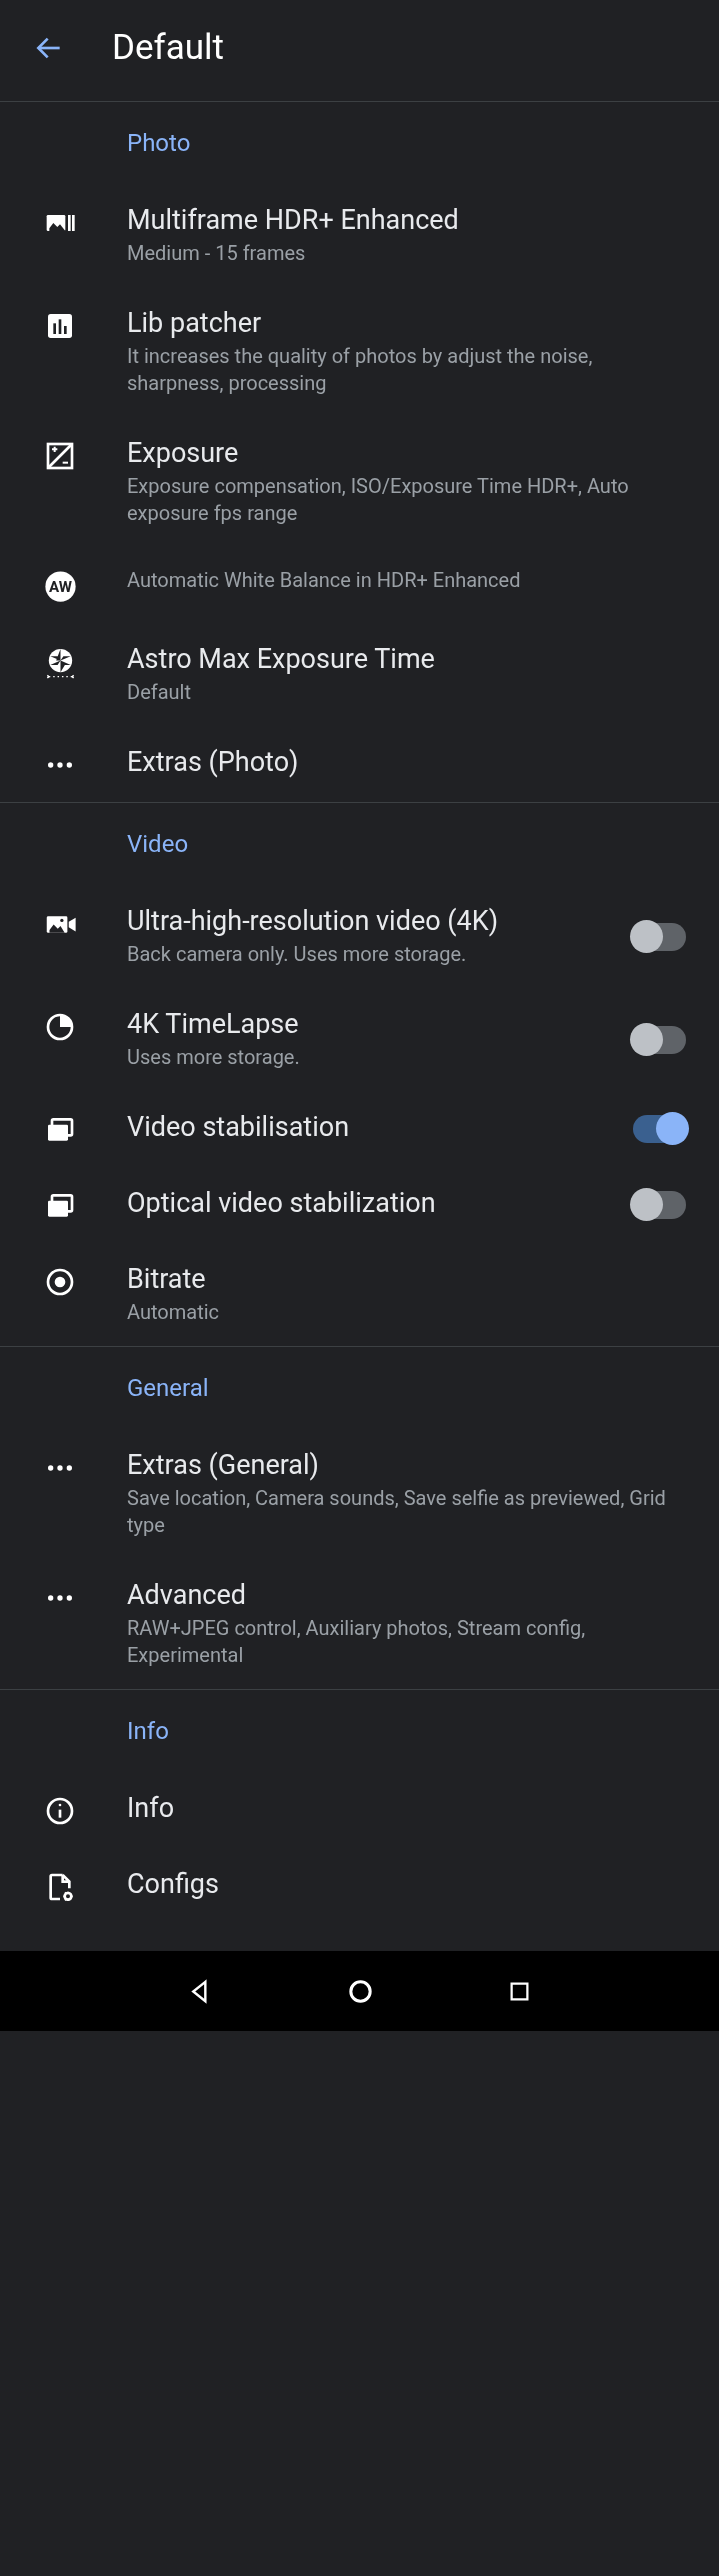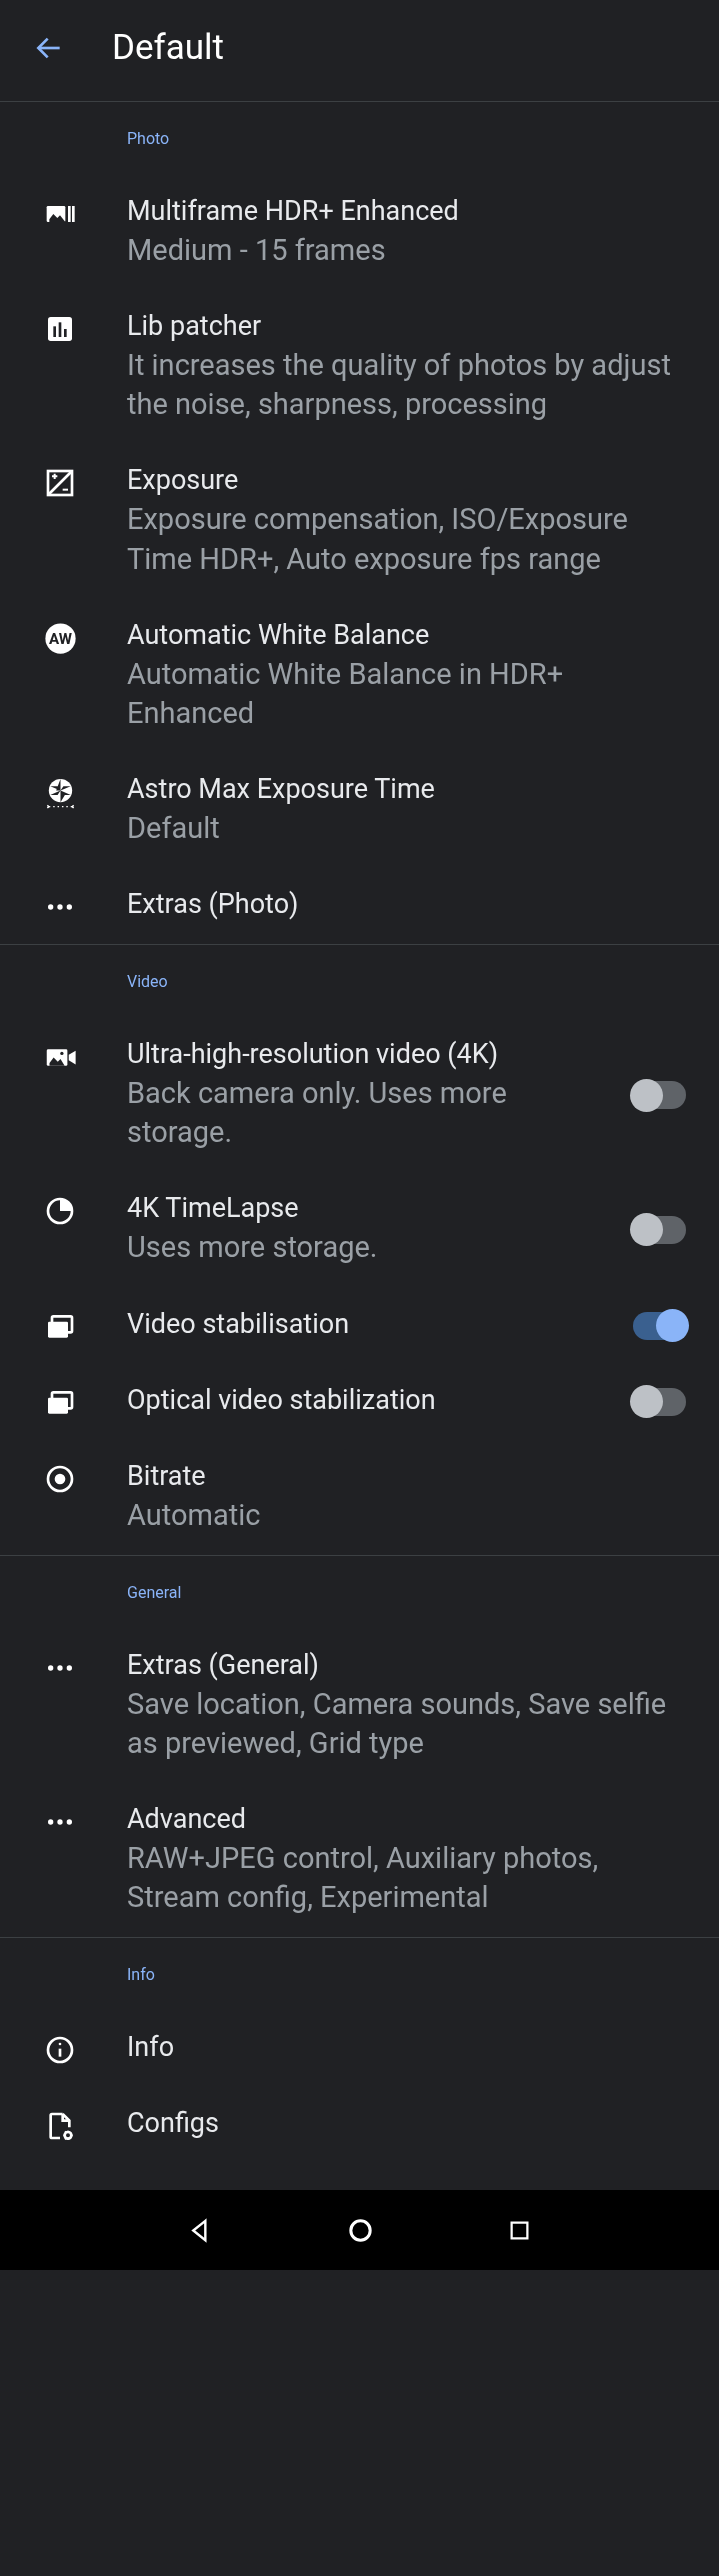--- a/index.html
+++ b/index.html
@@ -21,21 +21,21 @@
   .header-title {
     font-size: 35px;
     font-weight: 400;
     color: #fff;
   }
   .section-divider-top {
     border-top: 0.7px solid #3c4043;
   }
   .section-header {
     color: #8ab4f8;
-    font-size: 16px;
+    font-size: 24px;
     padding: 27px 4px 27px 127px;
   }
   .item {
     display: flex;
     align-items: flex-start;
     padding: 20px 33px 20px 40px;
   }
   .item-icon {
     width: 40px;
     display: flex;
@@ -51,21 +51,21 @@
   }
   .item-text {
     flex: 1;
   }
   .item-title {
     font-size: 27px;
     color: #e8eaed;
     margin-bottom: 4px;
   }
   .item-sub {
-    font-size: 29px;
+    font-size: 20px;
     color: #9aa0a6;
     line-height: 1.35;
   }
   .toggle {
     width: 53px;
     height: 28px;
     border-radius: 14px;
     position: relative;
     margin-left: 20px;
     flex-shrink: 0;
@@ -171,21 +171,20 @@
 
 <div class="item">
   <span class="item-icon">
     <svg width="33" height="33" viewBox="0 0 24 24">
         <circle cx="12" cy="12" r="11" fill="#fff"></circle>
         <text x="12" y="16" text-anchor="middle" font-size="11" font-weight="bold" fill="#202124">AW</text>
       </svg>
   </span>
   <div class="item-body">
     <div class="item-text">
-      <div class="item-title">Automatic White Balance</div>
       <div class="item-sub">Automatic White Balance in HDR+ Enhanced</div>
     </div>
   </div>
 </div>
 
 <div class="item">
   <span class="item-icon">
     <svg width="35" height="35" viewBox="0 0 24 24" fill="#fff">
         <circle cx="12" cy="10" r="8"></circle>
         <path d="M12 2 L9 10 L12 10 Z M19 7 L12 10 L14 7 Z M19 13 L14 13 L12 10 Z M12 18 L12 10 L15 13 Z M5 13 L10 13 L12 10 Z M5 7 L12 10 L10 7 Z" fill="#202124"></path>

